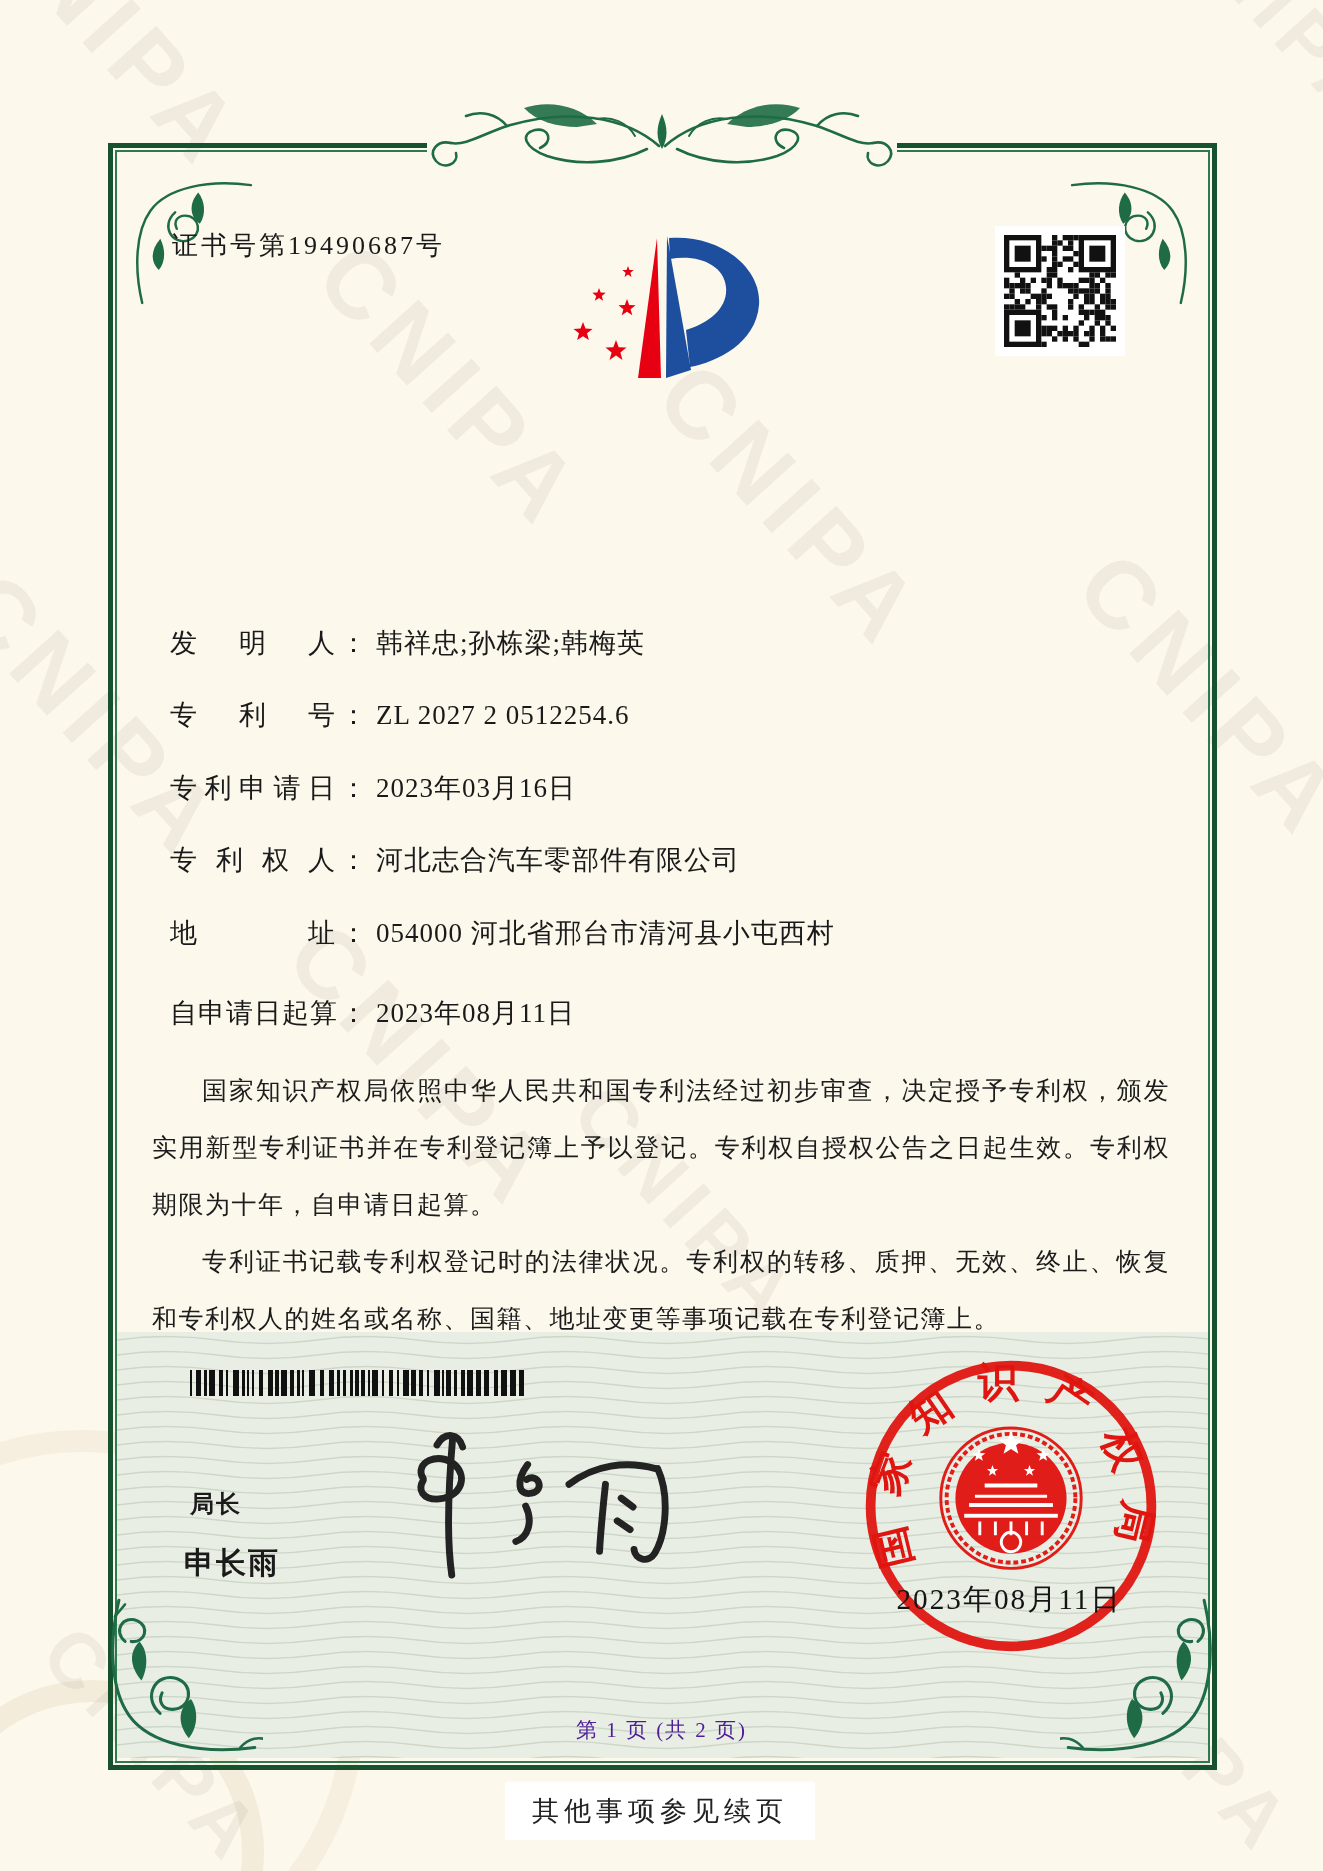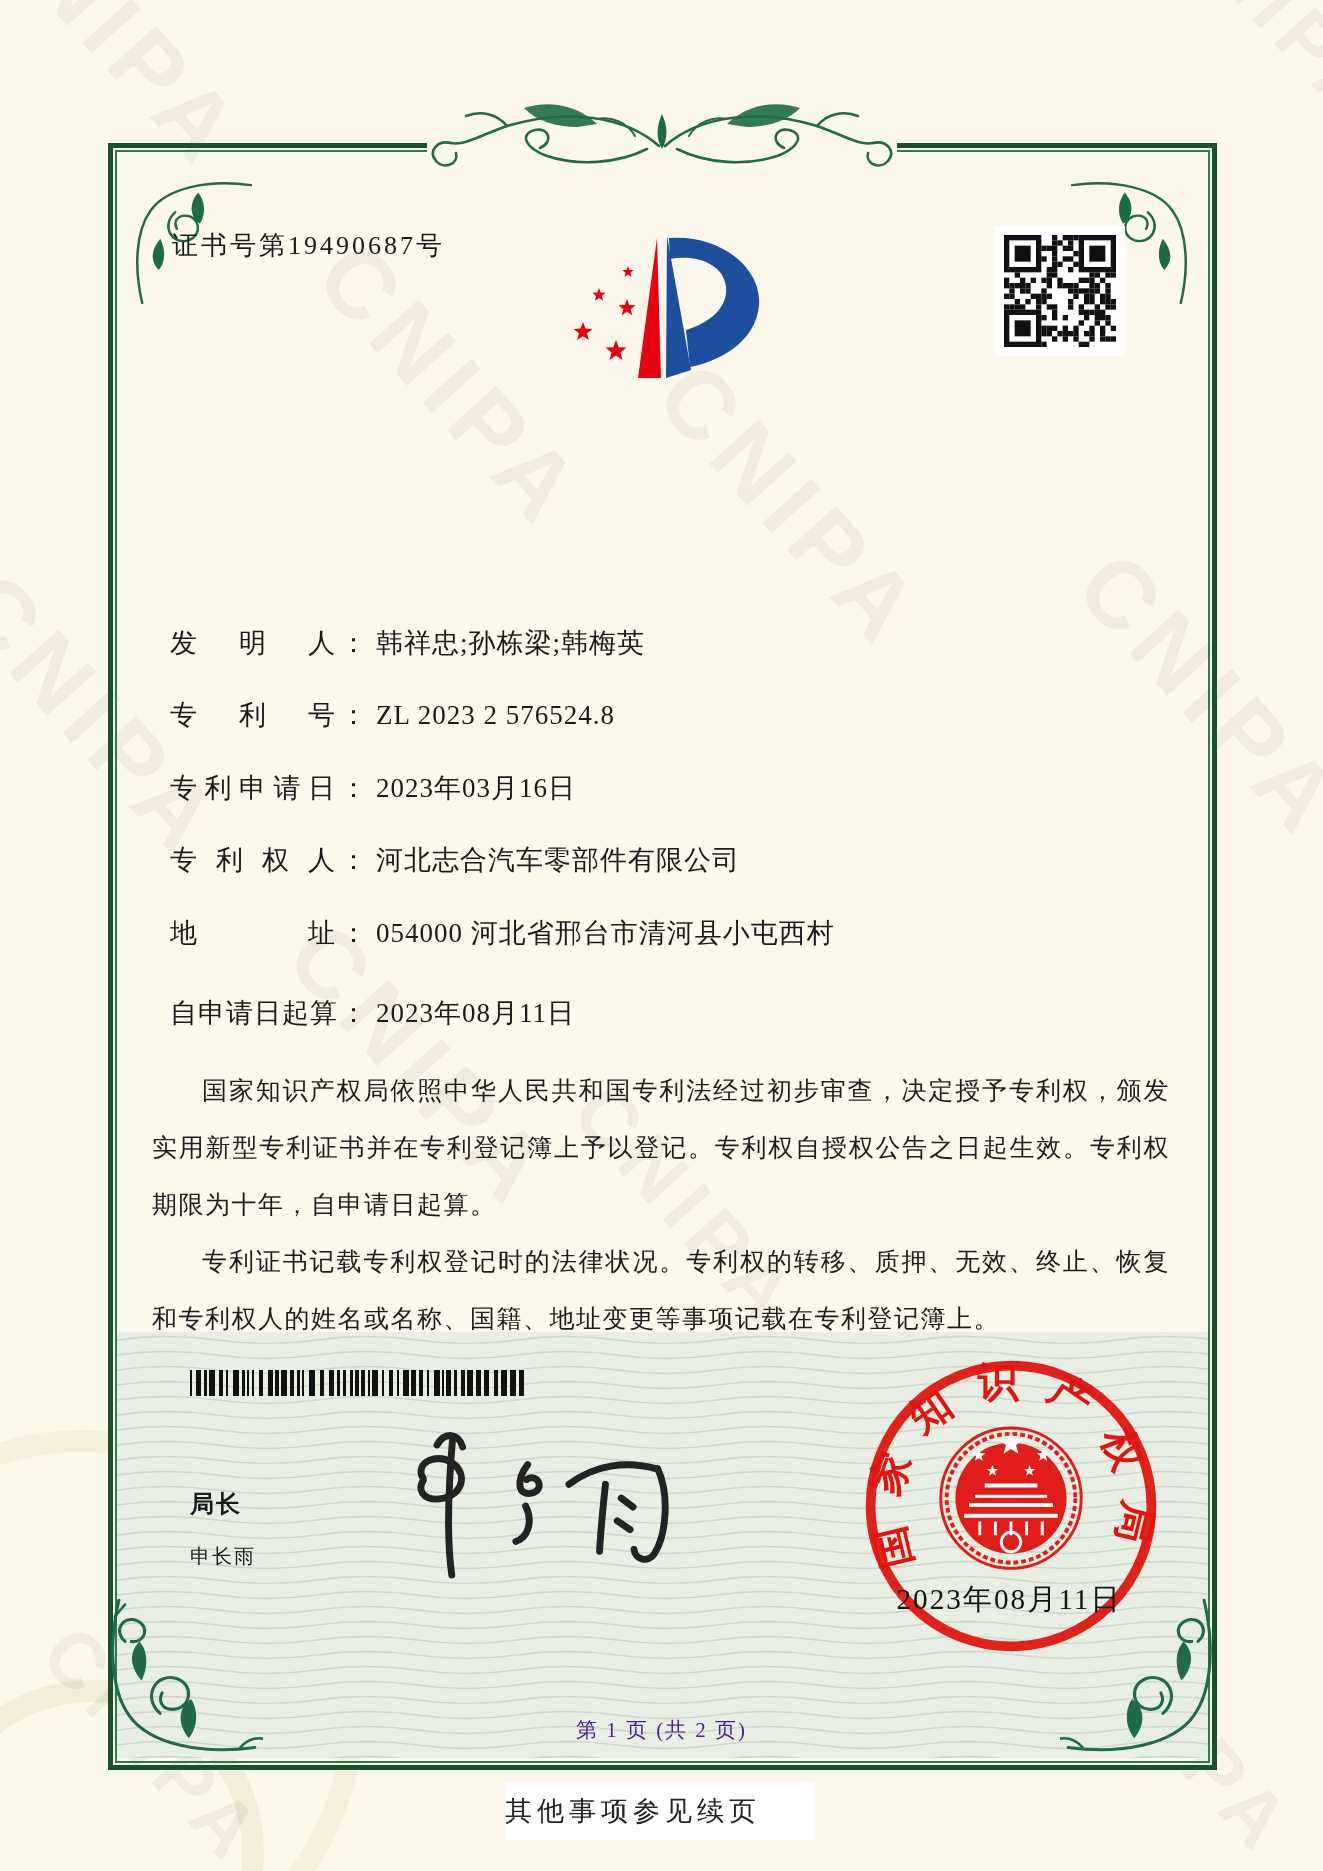--- a/index.html
+++ b/index.html
@@ -55,29 +55,29 @@
   
   .body-text{position:absolute;left:152px;top:1062px;width:1018px;font-size:25px;
              line-height:57px;text-align:justify;letter-spacing:1.5px;color:#1c1c1c;}
   .body-text p{margin:0;text-indent:2em;}
 
   
   .barcode{position:absolute;left:190px;top:1370px;width:337px;height:26px;}
   .barcode i{position:absolute;top:0;bottom:0;background:#101010;}
   .sig-title{position:absolute;left:190px;top:1488px;font-family:"Liberation Sans","DejaVu Sans",sans-serif;
              font-weight:bold;font-size:24px;letter-spacing:2px;}
-  .sig-name{position:absolute;left:190px;top:1543px;font-family:"Liberation Sans","DejaVu Sans",sans-serif;
-            font-weight:normal;font-size:20px;letter-spacing:2px;}
+  .sig-name{position:absolute;left:184px;top:1543px;font-family:"Liberation Sans","DejaVu Sans",sans-serif;
+            font-weight:bold;font-size:30px;letter-spacing:2px;}
   .signature{position:absolute;left:368px;top:1422px;width:335px;height:170px;}
   .seal{position:absolute;left:855px;top:1350px;width:312px;height:312px;}
 
   .page-no{position:absolute;left:0;top:1716px;width:100%;text-align:center;
            font-size:21px;letter-spacing:2px;color:#4c1d95;}
   .note-box{position:absolute;left:505px;top:1782px;width:310px;height:58px;background:#ffffff;
-            text-align:left;line-height:58px;font-size:27px;letter-spacing:5px;color:#222;}
+            text-align:center;line-height:58px;font-size:27px;letter-spacing:5px;color:#222;}
 </style>
 </head>
 <body>
 
 <div class="page">
 
   <div class="bg-circle bgc1"></div>
   <div class="bg-circle bgc2"></div>
 
   <span class="wm wm1">CNIPA</span>
@@ -342,21 +342,21 @@
           <rect x="10.666666666666666" y="85.33333333333333" width="16" height="16" fill="#111"></rect>
         </g>
       </svg>
   </div>
 
 
   <div class="row r2">
     <span class="lbl">发明人</span><span class="colon">：</span><span>韩祥忠;孙栋梁;韩梅英</span>
   </div>
   <div class="row r3">
-    <span class="lbl">专利号</span><span class="colon">：</span><span>ZL 2023 2 576524.8</span>
+    <span class="lbl">专利号</span><span class="colon">：</span><span>ZL 2027 2 0512254.6</span>
   </div>
   <div class="row r4">
     <span class="lbl">专利申请日</span><span class="colon">：</span><span>2023年03月16日</span>
   </div>
   <div class="row r5">
     <span class="lbl">专利权人</span><span class="colon">：</span><span>河北志合汽车零部件有限公司</span>
   </div>
   <div class="row r6">
     <span class="lbl">地址</span><span class="colon">：</span><span>054000 河北省邢台市清河县小屯西村</span>
   </div>

